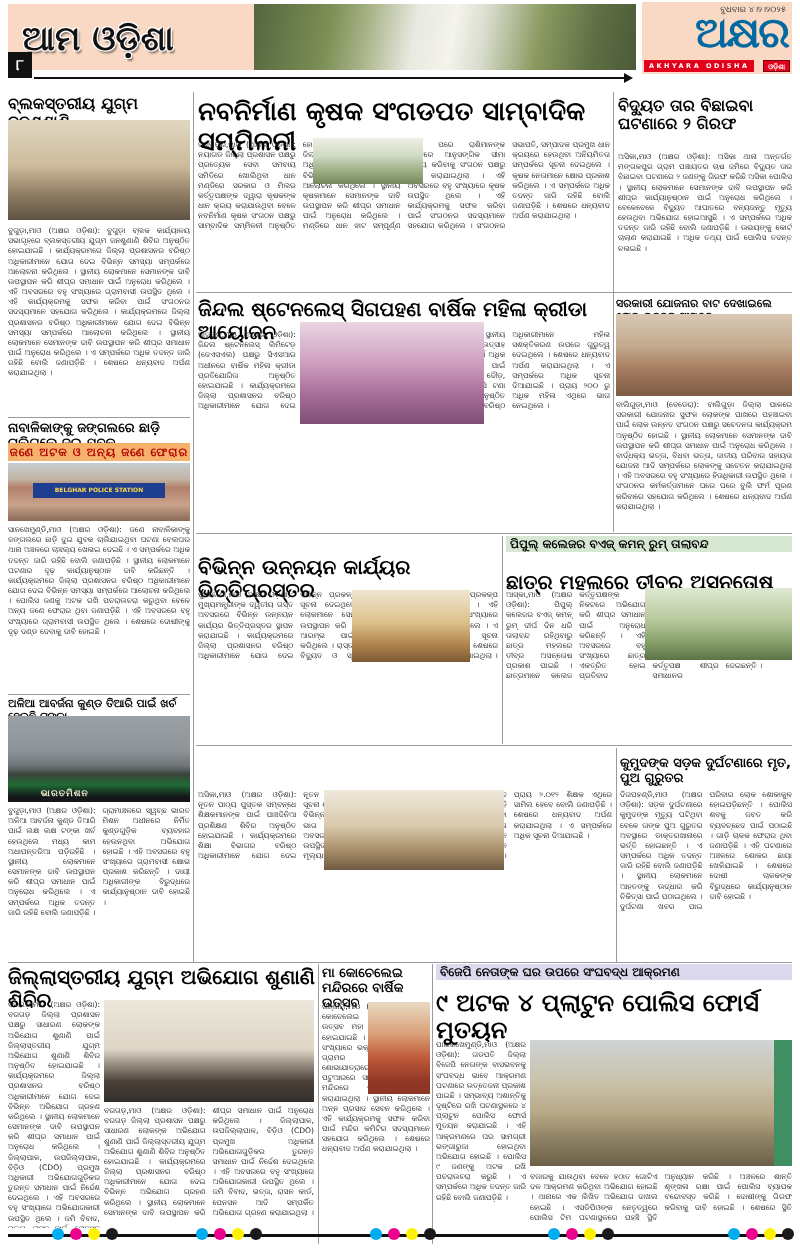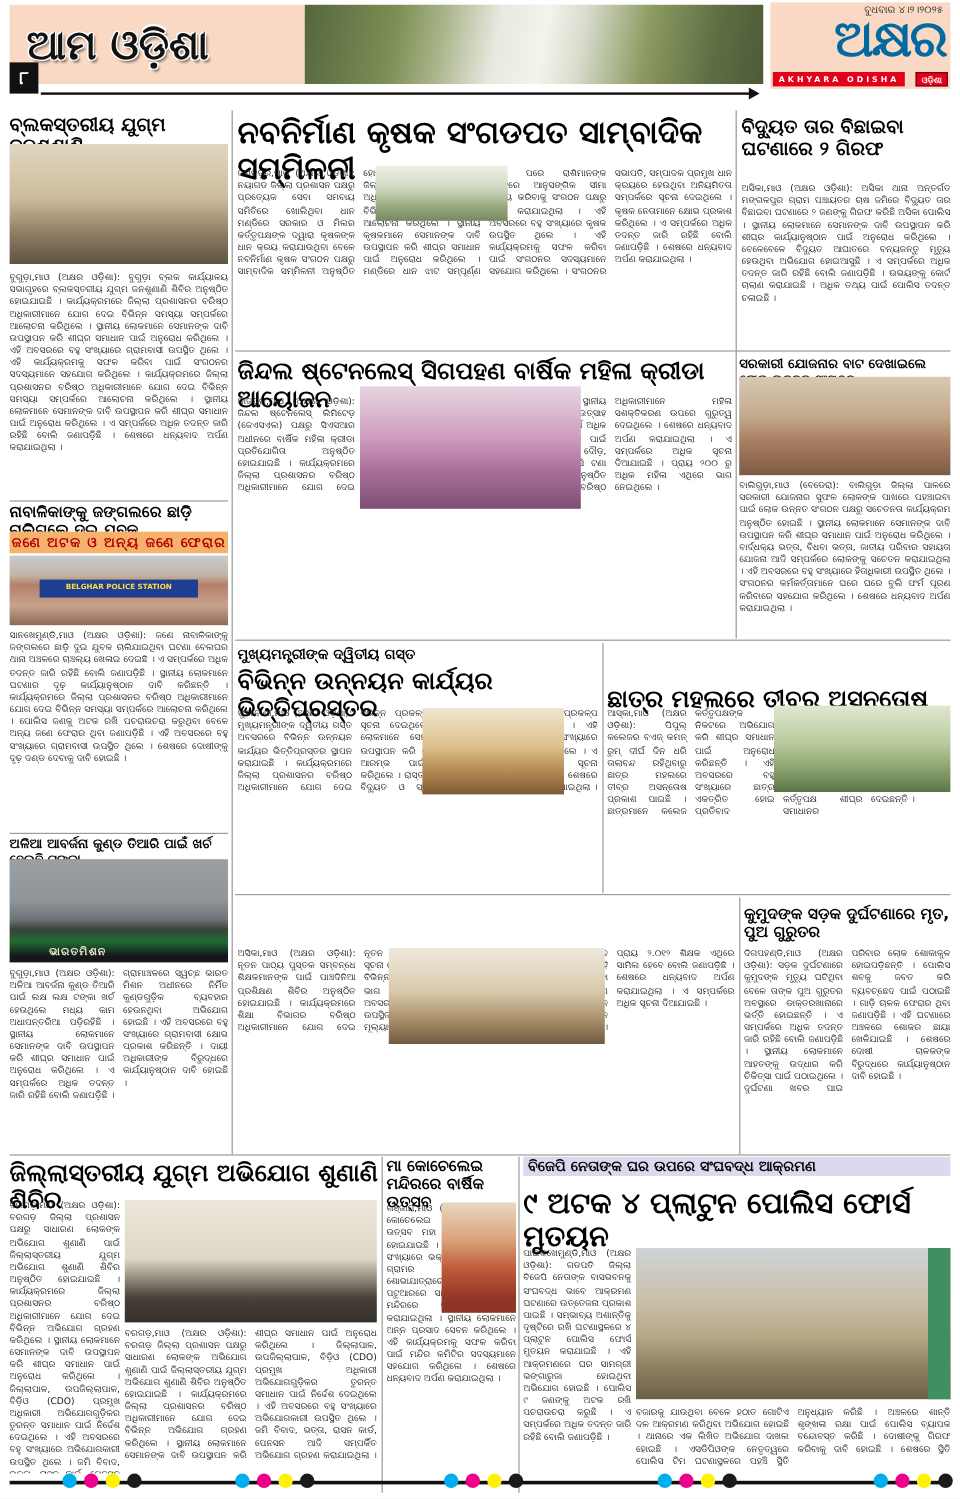--- a/index.html
+++ b/index.html
@@ -121,25 +121,25 @@
   <div class="abs body-text" style="left:618px;top:152px;width:174px;height:138px">ଅସିକା,ମାଓ (ଅକ୍ଷର ଓଡ଼ିଶା): ଅସିକା ଥାନା ଅନ୍ତର୍ଗତ ମଙ୍ଗଳପୁର ଗ୍ରାମ ପଞ୍ଚାୟତର ଚାଷ ଜମିରେ ବିଦ୍ୟୁତ ତାର ବିଛାଇବା ଘଟଣାରେ ୨ ଜଣଙ୍କୁ ଗିରଫ କରିଛି ଅସିକା ପୋଲିସ । ସ୍ଥାନୀୟ ଲୋକମାନେ ସେମାନଙ୍କ ଦାବି ଉପସ୍ଥାପନ କରି ଶୀଘ୍ର କାର୍ଯ୍ୟାନୁଷ୍ଠାନ ପାଇଁ ଅନୁରୋଧ କରିଥିଲେ । ବେଳେବେଳେ ବିଦ୍ୟୁତ ଆଘାତରେ ବନ୍ୟଜନ୍ତୁ ମୃତ୍ୟୁ ହେଉଥିବା ଅଭିଯୋଗ ହୋଇଆସୁଛି । ଏ ସମ୍ପର୍କରେ ଅଧିକ ତଦନ୍ତ ଜାରି ରହିଛି ବୋଲି ଜଣାପଡ଼ିଛି । ଉଭୟଙ୍କୁ କୋର୍ଟ ଚାଲାଣ କରାଯାଇଛି । ଅଧିକ ତଥ୍ୟ ପାଇଁ ପୋଲିସ ତଦନ୍ତ ଚଳାଇଛି ।</div>
 
   <div class="abs hl hl-lg" style="left:198px;top:298px;width:414px">ଜିନ୍ଦଲ ଷ୍ଟେନଲେସ୍ ସିଗପହଣ ବାର୍ଷିକ ମହିଳା କ୍ରୀଡା ଆୟୋଜନ</div>
   <div class="abs body-text cols-4" style="left:198px;top:330px;width:412px;height:200px">ଜାଜପୁର,ମାଓ (ଅକ୍ଷର ଓଡ଼ିଶା): ଜିନ୍ଦଲ ଷ୍ଟେନଲେସ୍ ଲିମିଟେଡ଼ (ଜେଏସଏଲ) ପକ୍ଷରୁ ସିଏସଆର ଅଧୀନରେ ବାର୍ଷିକ ମହିଳା କ୍ରୀଡା ପ୍ରତିଯୋଗିତା ଅନୁଷ୍ଠିତ ହୋଇଯାଇଛି । କାର୍ଯ୍ୟକ୍ରମରେ ଜିଲ୍ଲା ପ୍ରଶାସନର ବରିଷ୍ଠ ଅଧିକାରୀମାନେ ଯୋଗ ଦେଇ ବିଭିନ୍ନ ପ୍ରତିଯୋଗିତାର ଶୁଭାରମ୍ଭ କରିଥିଲେ । ଏହି ଅବସରରେ ବହୁ ସଂଖ୍ୟାରେ ମହିଳା ଖେଳାଳି ଉପସ୍ଥିତ ଥିଲେ । ଏହି କାର୍ଯ୍ୟକ୍ରମକୁ ସଫଳ କରିବା ପାଇଁ ସଂଗଠନର ସଦସ୍ୟମାନେ ସହଯୋଗ କରିଥିଲେ । ବିଜୟୀ ପ୍ରତିଯୋଗୀଙ୍କୁ ପୁରସ୍କାର ପ୍ରଦାନ କରାଯାଇଥିଲା । ସ୍ଥାନୀୟ ମହିଳାମାନେ ସେମାନଙ୍କ ଉତ୍ସାହ ପ୍ରକାଶ କରି ଆଗାମୀ ବର୍ଷ ଅଧିକ ପ୍ରତିଯୋଗିତା ଆୟୋଜନ ପାଇଁ ଅନୁରୋଧ କରିଥିଲେ । ଦୌଡ଼, ମ୍ୟୁଜିକାଲ ଚେୟାର, ରସି ଟଣା ପ୍ରଭୃତି ପ୍ରତିଯୋଗିତା ଅନୁଷ୍ଠିତ ହୋଇଥିଲା । କମ୍ପାନୀର ବରିଷ୍ଠ ଅଧିକାରୀମାନେ ମହିଳା ସଶକ୍ତିକରଣ ଉପରେ ଗୁରୁତ୍ୱ ଦେଇଥିଲେ । ଶେଷରେ ଧନ୍ୟବାଦ ଅର୍ପଣ କରାଯାଇଥିଲା । ଏ ସମ୍ପର୍କରେ ଅଧିକ ସୂଚନା ଦିଆଯାଇଛି । ପ୍ରାୟ ୨୦୦ ରୁ ଅଧିକ ମହିଳା ଏଥିରେ ଭାଗ ନେଇଥିଲେ ।</div>
   <div class="abs photo ph-sports" style="left:300px;top:322px;width:184px;height:102px"></div>
 
   <div class="abs hl hl-xs" style="left:616px;top:298px;width:178px">ସରକାରୀ ଯୋଜନାର ବାଟ ଦେଖାଇଲେ ଲୋକ ଉନ୍ନତ ସଂଗଠନ</div>
   <div class="abs photo ph-woman" style="left:616px;top:314px;width:176px;height:82px"></div>
   <div class="abs body-text" style="left:616px;top:400px;width:176px;height:130px">ବାଲିଗୁଡ଼ା,ମାଓ (ବେଡେରା): ବାଲିଗୁଡ଼ା ଜିଲ୍ଲା ପାଳରେ ସରକାରୀ ଯୋଜନାର ସୁଫଳ ଲୋକଙ୍କ ପାଖରେ ପହଞ୍ଚାଇବା ପାଇଁ ଲୋକ ଉନ୍ନତ ସଂଗଠନ ପକ୍ଷରୁ ସଚେତନତା କାର୍ଯ୍ୟକ୍ରମ ଅନୁଷ୍ଠିତ ହୋଇଛି । ସ୍ଥାନୀୟ ଲୋକମାନେ ସେମାନଙ୍କ ଦାବି ଉପସ୍ଥାପନ କରି ଶୀଘ୍ର ସମାଧାନ ପାଇଁ ଅନୁରୋଧ କରିଥିଲେ । ବାର୍ଦ୍ଧକ୍ୟ ଭତ୍ତା, ବିଧବା ଭତ୍ତା, ଜାତୀୟ ପରିବାର ସହାୟତା ଯୋଜନା ଆଦି ସମ୍ପର୍କରେ ଲୋକଙ୍କୁ ସଚେତନ କରାଯାଇଥିଲା । ଏହି ଅବସରରେ ବହୁ ସଂଖ୍ୟାରେ ହିତାଧିକାରୀ ଉପସ୍ଥିତ ଥିଲେ । ସଂଗଠନର କର୍ମକର୍ତ୍ତାମାନେ ଘରେ ଘରେ ବୁଲି ଫର୍ମ ପୂରଣ କରିବାରେ ସହଯୋଗ କରିଥିଲେ । ଶେଷରେ ଧନ୍ୟବାଦ ଅର୍ପଣ କରାଯାଇଥିଲା ।</div>
 
-  <div class="abs kicker" style="left:198px;top:538px;width:300px">ମୁଖ୍ୟମନ୍ତ୍ରୀଙ୍କ ଦ୍ୱିତୀୟ ଗସ୍ତ</div>
   <div class="abs hl hl-lg" style="left:198px;top:556px;width:302px">ବିଭିନ୍ନ ଉନ୍ନୟନ କାର୍ଯ୍ୟର ଭିତ୍ତିପ୍ରସ୍ତର</div>
   <div class="abs body-text cols-3" style="left:198px;top:590px;width:300px;height:150px">ଫୁଲବାଣୀ,ମାଓ (ଅକ୍ଷର ଓଡ଼ିଶା): ମୁଖ୍ୟମନ୍ତ୍ରୀଙ୍କ ଦ୍ୱିତୀୟ ଗସ୍ତ ଅବସରରେ ବିଭିନ୍ନ ଉନ୍ନୟନ କାର୍ଯ୍ୟର ଭିତ୍ତିପ୍ରସ୍ତର ସ୍ଥାପନ କରାଯାଇଛି । କାର୍ଯ୍ୟକ୍ରମରେ ଜିଲ୍ଲା ପ୍ରଶାସନର ବରିଷ୍ଠ ଅଧିକାରୀମାନେ ଯୋଗ ଦେଇ ବିଭିନ୍ନ ପ୍ରକଳ୍ପ ସମ୍ପର୍କରେ ସୂଚନା ଦେଇଥିଲେ । ସ୍ଥାନୀୟ ଲୋକମାନେ ସେମାନଙ୍କ ଦାବି ଉପସ୍ଥାପନ କରି ଶୀଘ୍ର କାର୍ଯ୍ୟ ଆରମ୍ଭ ପାଇଁ ଅନୁରୋଧ କରିଥିଲେ । ରାସ୍ତା, ପାନୀୟ ଜଳ, ବିଦ୍ୟୁତ ଓ ସ୍ୱାସ୍ଥ୍ୟ ସେବା କ୍ଷେତ୍ରରେ ନୂତନ ପ୍ରକଳ୍ପ ଘୋଷଣା କରାଯାଇଛି । ଏହି ଅବସରରେ ବହୁ ସଂଖ୍ୟାରେ ଗ୍ରାମବାସୀ ଉପସ୍ଥିତ ଥିଲେ । ଏ ସମ୍ପର୍କରେ ଅଧିକ ସୂଚନା ଦିଆଯାଇଛି । ଶେଷରେ ଧନ୍ୟବାଦ ଅର୍ପଣ କରାଯାଇଥିଲା ।</div>
   <div class="abs photo ph-ceremony" style="left:352px;top:590px;width:118px;height:72px"></div>
 
+  <div class="abs kicker kicker-green" style="left:506px;top:536px;width:278px">ପିପୁଲ୍ କଲେଜର ବଏଜ୍ କମନ୍ ରୁମ୍ ତାଲାବନ୍ଦ</div>
   <div class="abs hl hl-lg" style="left:506px;top:571px;width:286px">ଛାତ୍ର ମହଲରେ ତୀବ୍ର ଅସନ୍ତୋଷ</div>
   <div class="abs body-text cols-4" style="left:506px;top:590px;width:286px;height:152px">ଆସ୍କା,ମାଓ (ଅକ୍ଷର ଓଡ଼ିଶା): ପିପୁଲ୍ କଲେଜର ବଏଜ୍ କମନ୍ ରୁମ୍ ଦୀର୍ଘ ଦିନ ଧରି ତାଲାବନ୍ଦ ରହିଥିବାରୁ ଛାତ୍ର ମହଲରେ ତୀବ୍ର ଅସନ୍ତୋଷ ପ୍ରକାଶ ପାଇଛି । ଛାତ୍ରମାନେ କଲେଜ କର୍ତ୍ତୃପକ୍ଷଙ୍କ ନିକଟରେ ଅଭିଯୋଗ କରି ଶୀଘ୍ର ସମାଧାନ ପାଇଁ ଅନୁରୋଧ କରିଛନ୍ତି । ଏହି ଅବସରରେ ବହୁ ସଂଖ୍ୟାରେ ଛାତ୍ର ଏକତ୍ରିତ ହୋଇ ପ୍ରତିବାଦ ଜଣାଇଥିଲେ । କାର୍ଯ୍ୟକ୍ରମରେ ଛାତ୍ର ସଂଗଠନର ନେତାମାନେ ଯୋଗ ଦେଇ ବିଭିନ୍ନ ସମସ୍ୟା ସମ୍ପର୍କରେ ଆଲୋଚନା କରିଥିଲେ । କଲେଜ କର୍ତ୍ତୃପକ୍ଷ ଶୀଘ୍ର ସମାଧାନର ପ୍ରତିଶ୍ରୁତି ଦେଇଛନ୍ତି । ଏ ସମ୍ପର୍କରେ ଅଧିକ ତଦନ୍ତ ଜାରି ରହିଛି ବୋଲି ଜଣାପଡ଼ିଛି । ଶେଷରେ ଛାତ୍ରମାନେ ଆନ୍ଦୋଳନର ଚେତାବନୀ ଦେଇଛନ୍ତି ।</div>
   <div class="abs photo ph-students" style="left:645px;top:588px;width:147px;height:72px"></div>
 
   <div class="abs body-text cols-4" style="left:198px;top:790px;width:414px;height:170px">ଅସିକା,ମାଓ (ଅକ୍ଷର ଓଡ଼ିଶା): ନୂତନ ପାଠ୍ୟ ପୁସ୍ତକ ସମ୍ବନ୍ଧେ ଶିକ୍ଷକମାନଙ୍କ ପାଇଁ ପାଞ୍ଚଦିନିଆ ପ୍ରଶିକ୍ଷଣ ଶିବିର ଅନୁଷ୍ଠିତ ହୋଇଯାଇଛି । କାର୍ଯ୍ୟକ୍ରମରେ ଶିକ୍ଷା ବିଭାଗର ବରିଷ୍ଠ ଅଧିକାରୀମାନେ ଯୋଗ ଦେଇ ନୂତନ ପାଠ୍ୟକ୍ରମ ସମ୍ପର୍କରେ ସୂଚନା ଦେଇଥିଲେ । ପ୍ରଶିକ୍ଷଣରେ ବିଭିନ୍ନ ବିଦ୍ୟାଳୟର ଶିକ୍ଷକମାନେ ଭାଗ ନେଇଥିଲେ । ଏହି ଅବସରରେ ବହୁ ସଂଖ୍ୟାରେ ଶିକ୍ଷକ ଉପସ୍ଥିତ ଥିଲେ । ଶିକ୍ଷଣ ପଦ୍ଧତି, ମୂଲ୍ୟାଙ୍କନ, ପିଲାଙ୍କ ମାନସିକ ବିକାଶ ଇତ୍ୟାଦି ବିଷୟରେ ବିଶଦ ଆଲୋଚନା କରାଯାଇଥିଲା । ଏହି କାର୍ଯ୍ୟକ୍ରମକୁ ସଫଳ କରିବା ପାଇଁ ସମସ୍ତେ ସହଯୋଗ କରିଥିଲେ । ସ୍ଥାନୀୟ ଶିକ୍ଷକମାନେ ନୂତନ ପୁସ୍ତକର ଗୁଣାତ୍ମକ ମାନ ଉପରେ ମତାମତ ରଖିଥିଲେ । ପ୍ରାୟ ୨.୦୧୨ ଶିକ୍ଷକ ଏଥିରେ ସାମିଲ ହେବେ ବୋଲି ଜଣାପଡ଼ିଛି । ଶେଷରେ ଧନ୍ୟବାଦ ଅର୍ପଣ କରାଯାଇଥିଲା । ଏ ସମ୍ପର୍କରେ ଅଧିକ ସୂଚନା ଦିଆଯାଇଛି ।</div>
   <div class="abs photo ph-training" style="left:324px;top:790px;width:180px;height:80px"></div>
 
   <div class="abs hl hl-sm" style="left:620px;top:756px;width:174px">କୁମୁଦଙ୍କ ସଡ଼କ ଦୁର୍ଘଟଣାରେ ମୃତ, ପୁଅ ଗୁରୁତର</div>
   <div class="abs body-text cols-2" style="left:620px;top:790px;width:172px;height:170px">ଦିଗପହଣ୍ଡି,ମାଓ (ଅକ୍ଷର ଓଡ଼ିଶା): ସଡ଼କ ଦୁର୍ଘଟଣାରେ କୁମୁଦଙ୍କ ମୃତ୍ୟୁ ଘଟିଥିବା ବେଳେ ତାଙ୍କ ପୁଅ ଗୁରୁତର ଅବସ୍ଥାରେ ଡାକ୍ତରଖାନାରେ ଭର୍ତ୍ତି ହୋଇଛନ୍ତି । ଏ ସମ୍ପର୍କରେ ଅଧିକ ତଦନ୍ତ ଜାରି ରହିଛି ବୋଲି ଜଣାପଡ଼ିଛି । ସ୍ଥାନୀୟ ଲୋକମାନେ ଆହତଙ୍କୁ ଉଦ୍ଧାର କରି ଚିକିତ୍ସା ପାଇଁ ପଠାଇଥିଲେ । ଦୁର୍ଘଟଣା ଖବର ପାଇ ପରିବାର ଲୋକ ଶୋକାକୁଳ ହୋଇପଡ଼ିଛନ୍ତି । ପୋଲିସ ଶବକୁ ଜବତ କରି ବ୍ୟବଚ୍ଛେଦ ପାଇଁ ପଠାଇଛି । ଗାଡ଼ି ଚାଳକ ଫେରାର ଥିବା ଜଣାପଡ଼ିଛି । ଏହି ଘଟଣାରେ ଅଞ୍ଚଳରେ ଶୋକର ଛାୟା ଖେଳିଯାଇଛି । ଶେଷରେ ଦୋଷୀ ଚାଳକଙ୍କ ବିରୁଦ୍ଧରେ କାର୍ଯ୍ୟାନୁଷ୍ଠାନ ଦାବି ହୋଇଛି ।</div>
 

